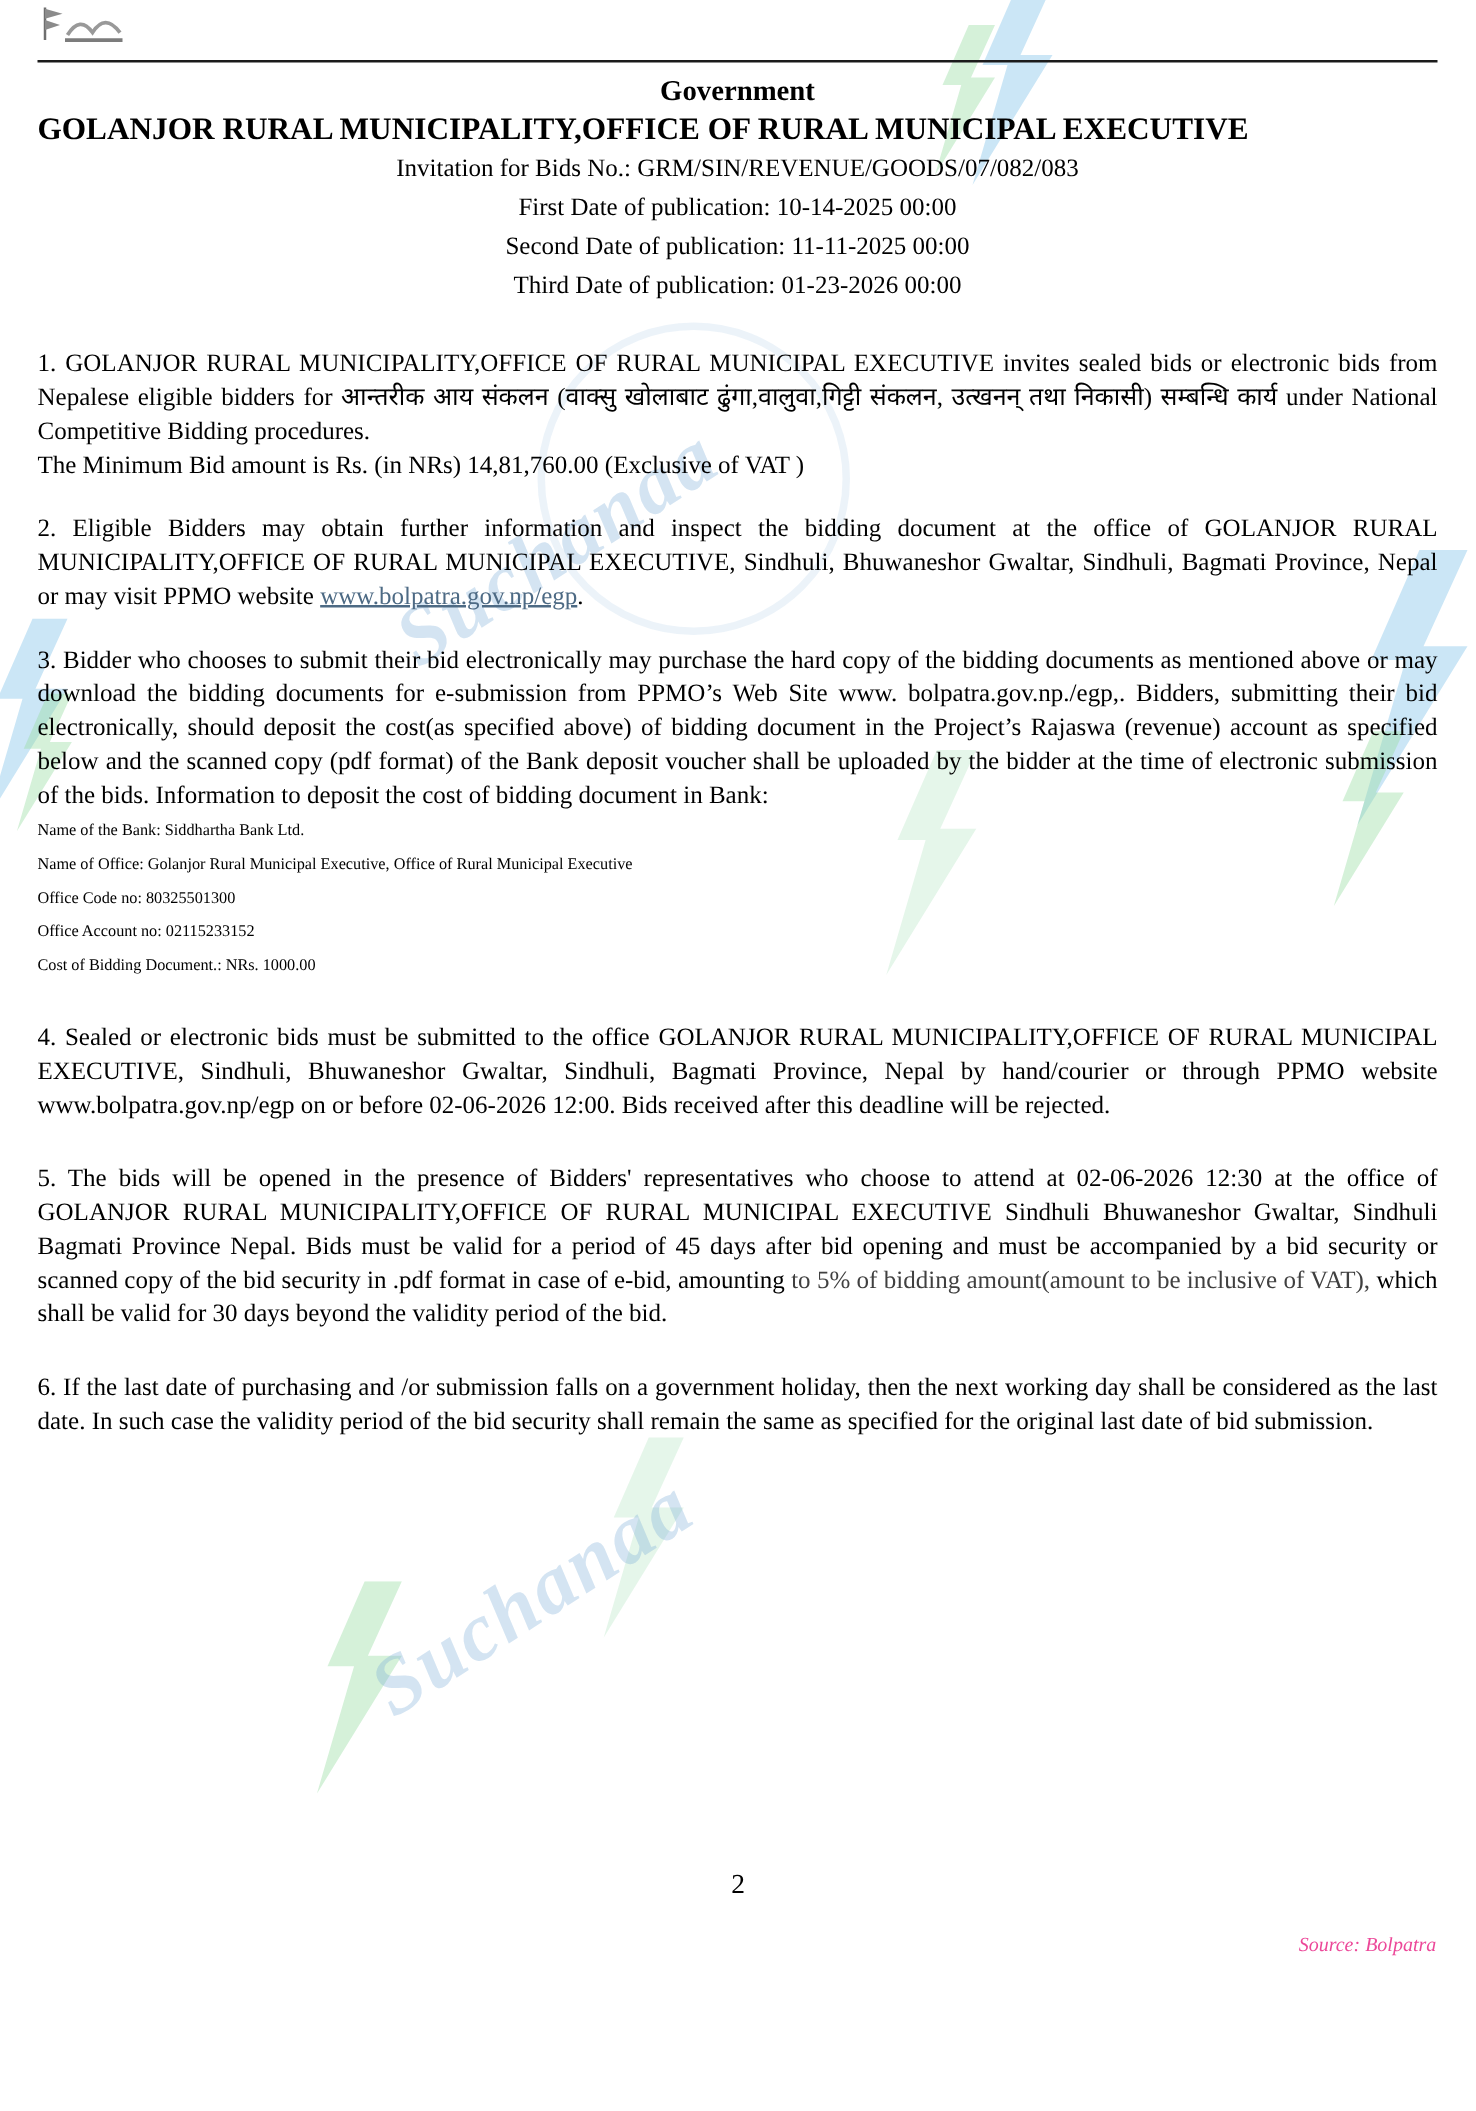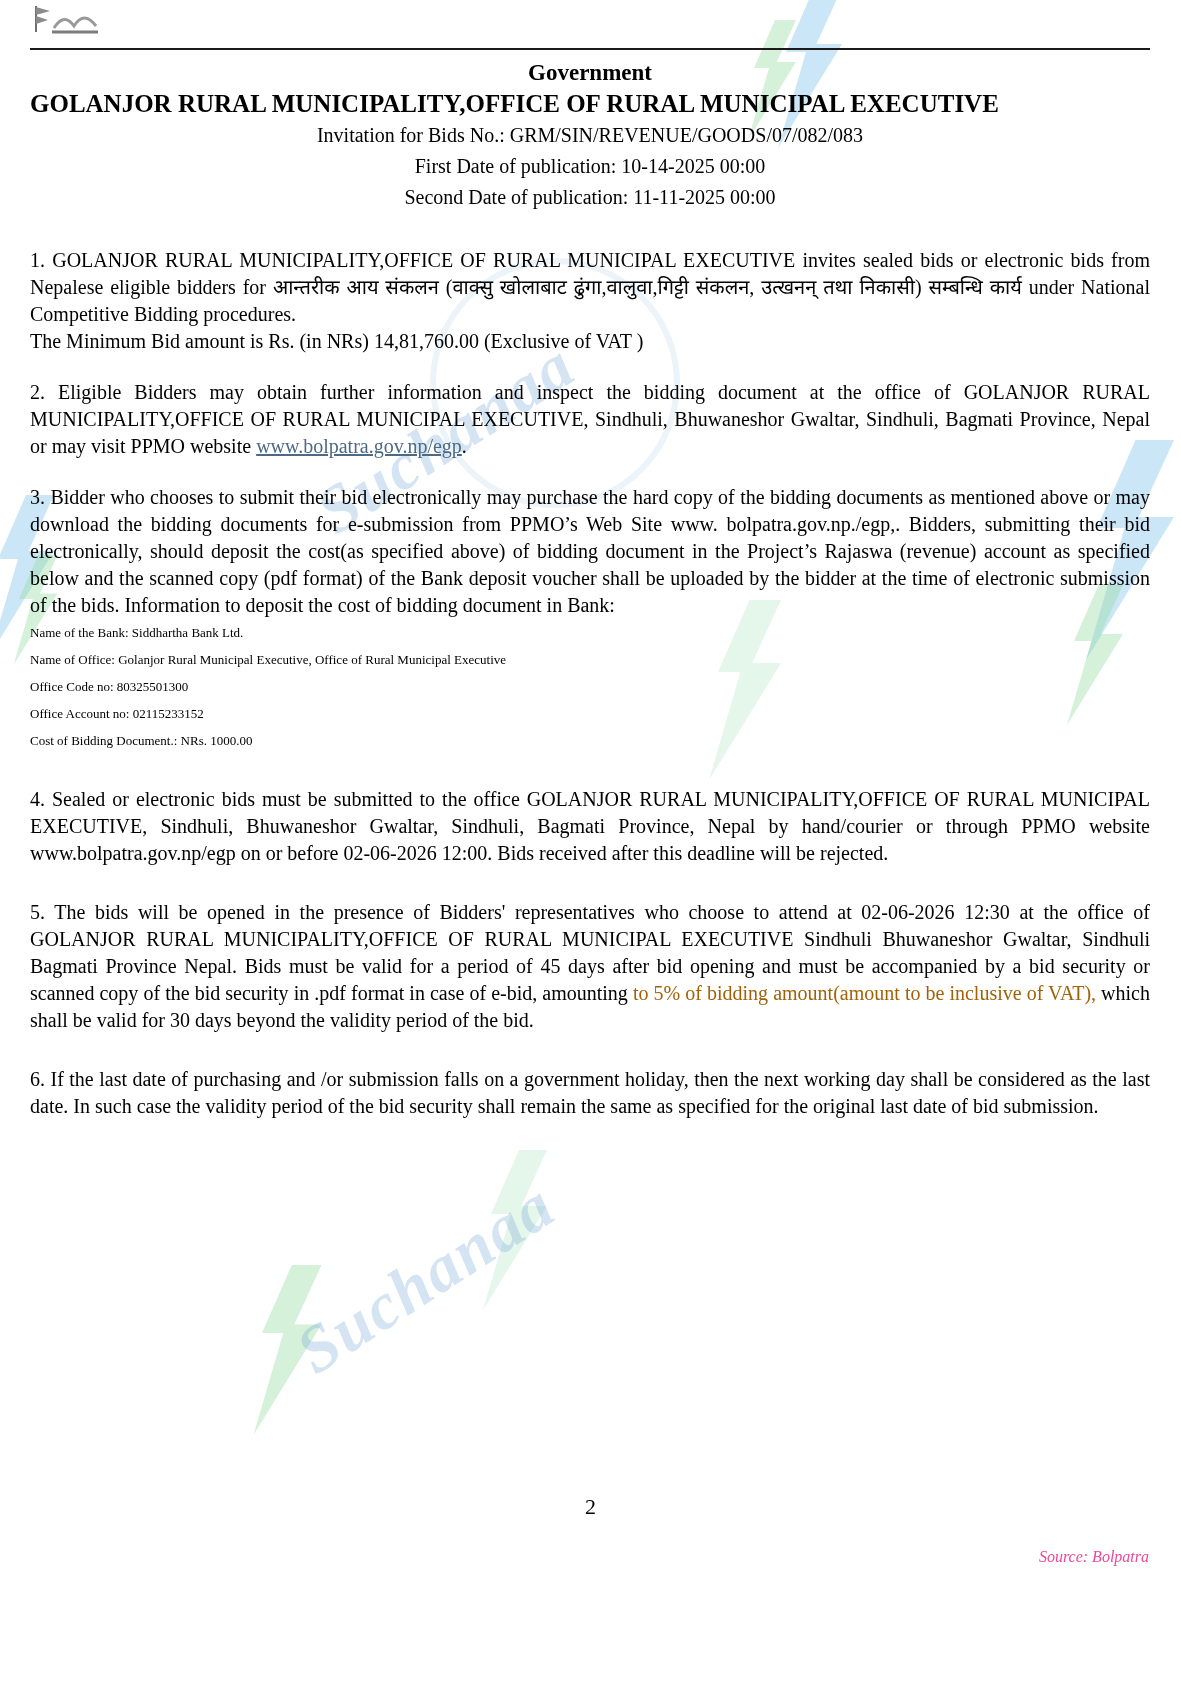--- a/index.html
+++ b/index.html
@@ -34,21 +34,21 @@
   .h-line  { font-size:20px; text-align:center; line-height:31px; }
   .body-text { position:relative; z-index:3; }
   .para {
     font-size:20px;
     line-height:27px;
     text-align:justify;
     margin-top:24px;
   }
   .plain-line { text-align:left; }
   .bank-line { font-size:13px; line-height:27px; text-align:left; }
-  .muted { color:#a16207; }
+  .muted { color:#404040; }
   a.doc-link { color:#4d6a84; text-decoration:underline; }
   .page-number {
     position:absolute;
     top:1494px; left:0; width:100%;
     text-align:center;
     font-size:22px;
     z-index:3;
   }
   .source-note {
     position:absolute;
@@ -153,20 +153,21 @@
 
   <div class="top-rule"></div>
 
   <div class="content body-text">
 
     <div class="h-gov">Government</div>
     <div class="h-office">GOLANJOR RURAL MUNICIPALITY,OFFICE OF RURAL MUNICIPAL EXECUTIVE</div>
     <div class="h-line">Invitation for Bids No.: GRM/SIN/REVENUE/GOODS/07/082/083</div>
     <div class="h-line">First Date of publication: 10-14-2025 00:00</div>
     <div class="h-line">Second Date of publication: 11-11-2025 00:00</div>
+    <div class="h-line">Third Date of publication: 01-23-2026 00:00</div>
 
     <div class="para" style="margin-top:34px;">
       <span>1. GOLANJOR RURAL MUNICIPALITY,OFFICE OF RURAL MUNICIPAL EXECUTIVE invites sealed bids or electronic bids from Nepalese eligible bidders for </span><span lang="ne">आन्तरीक आय संकलन (वाक्सु खोलाबाट ढुंगा,वालुवा,गिट्टी संकलन, उत्खनन् तथा निकासी) सम्बन्धि कार्य</span><span> under National Competitive Bidding procedures.</span>
       <div class="plain-line">The Minimum Bid amount  is Rs. (in NRs) 14,81,760.00 (Exclusive of VAT )</div>
     </div>
 
     <div class="para">
       <span>2. Eligible Bidders may obtain further information and inspect the bidding document at the office of GOLANJOR RURAL MUNICIPALITY,OFFICE OF RURAL MUNICIPAL EXECUTIVE, Sindhuli, Bhuwaneshor Gwaltar, Sindhuli, Bagmati Province, Nepal or may visit PPMO website </span><a class="doc-link" href="#">www.bolpatra.gov.np/egp</a><span>.</span>
     </div>
 

